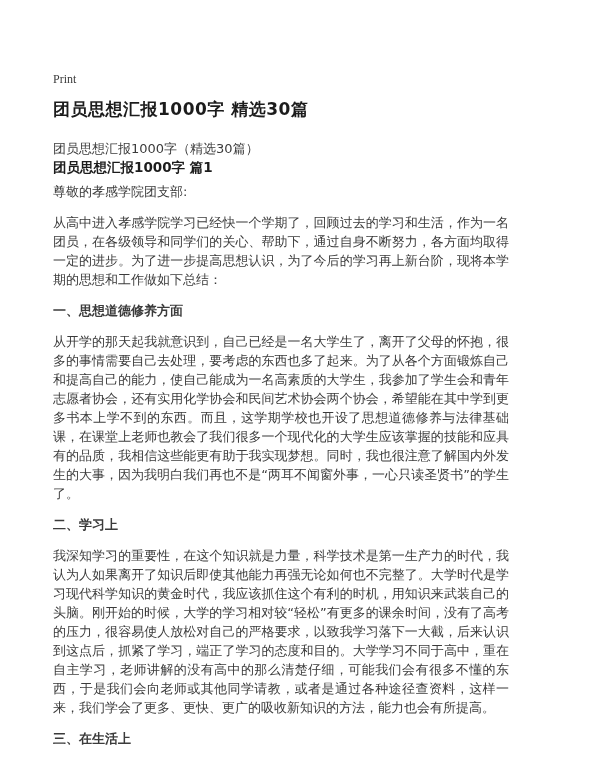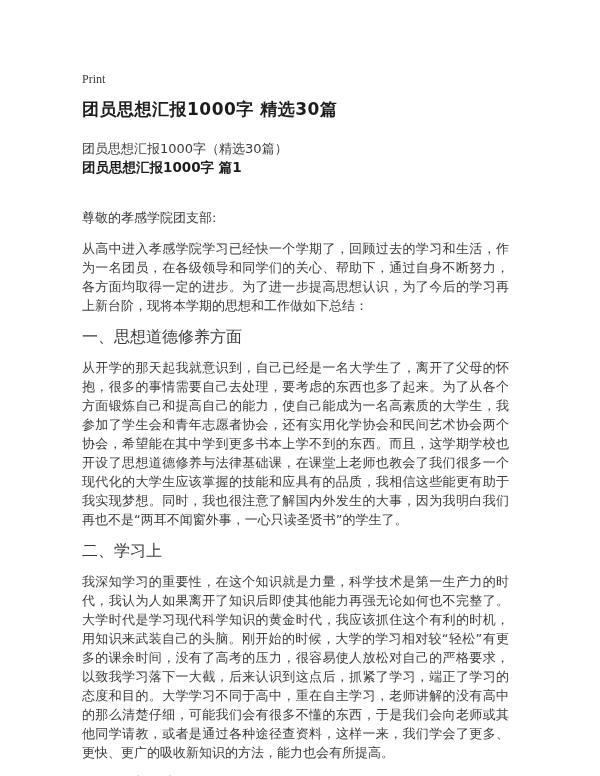--- a/index.html
+++ b/index.html
@@ -6,21 +6,21 @@
     margin: 0;
     padding: 0;
     background: var(--bg, #ffffff);
   }
   .page {
     position: relative;
     width: 600px;
     height: 776px;
     box-sizing: border-box;
     background: var(--bg, #ffffff);
-    padding: 68px 75px 0 82px;
+    padding: 68px 75px 0 53px;
     overflow: hidden;
     font-family: "DejaVu Sans", sans-serif;
   }
   .print-link {
     display: inline-block;
     font-family: "Liberation Serif", serif;
     font-size: 12px;
     color: var(--body-text, #3b3b3b);
     text-decoration: none;
     cursor: pointer;
@@ -36,35 +36,36 @@
   }
   .subtitle {
     font-size: 13px;
     color: var(--body-text, #3b3b3b);
     margin: 0 0 1px 0;
   }
   .article-heading {
     font-size: 13.5px;
     font-weight: bold;
     color: var(--heading-text, #1c1c1c);
-    margin: 0 0 31px 0;
+    margin: 0 0 5px 0;
   }
   .body-text {
     font-size: 13px;
     line-height: 19px;
     color: var(--body-text, #3b3b3b);
     margin: 0 16px 12px 0;
     text-align: justify;
     text-justify: inter-ideograph;
   }
   .section-heading {
-    font-size: 16px;
+    font-size: 13px;
     line-height: 19px;
     color: var(--body-text, #3b3b3b);
     margin: 0 0 12px 0;
+    font-weight: bold;
   }
 </style>
 </head>
 <body>
 
 <div class="page">
 
   <a class="print-link">Print</a>
 
   <h1 class="page-title">团员思想汇报1000字 精选30篇</h1>

